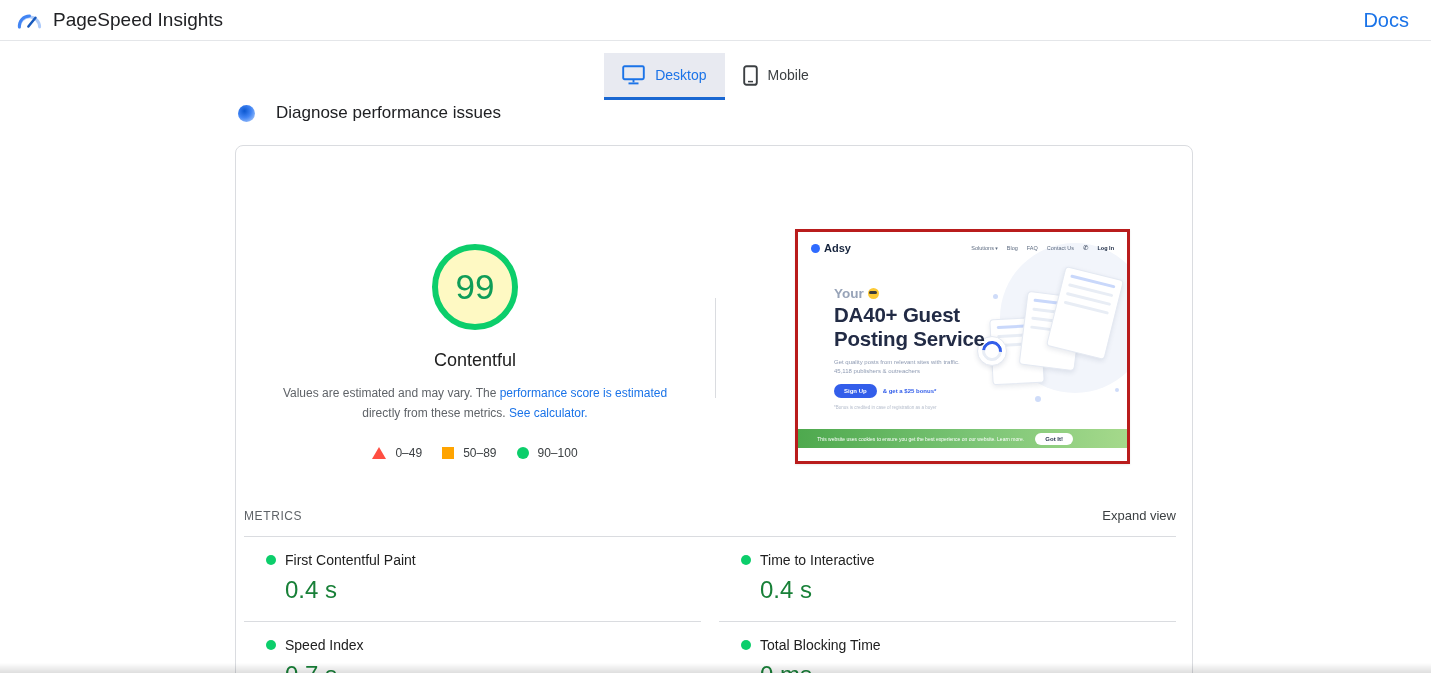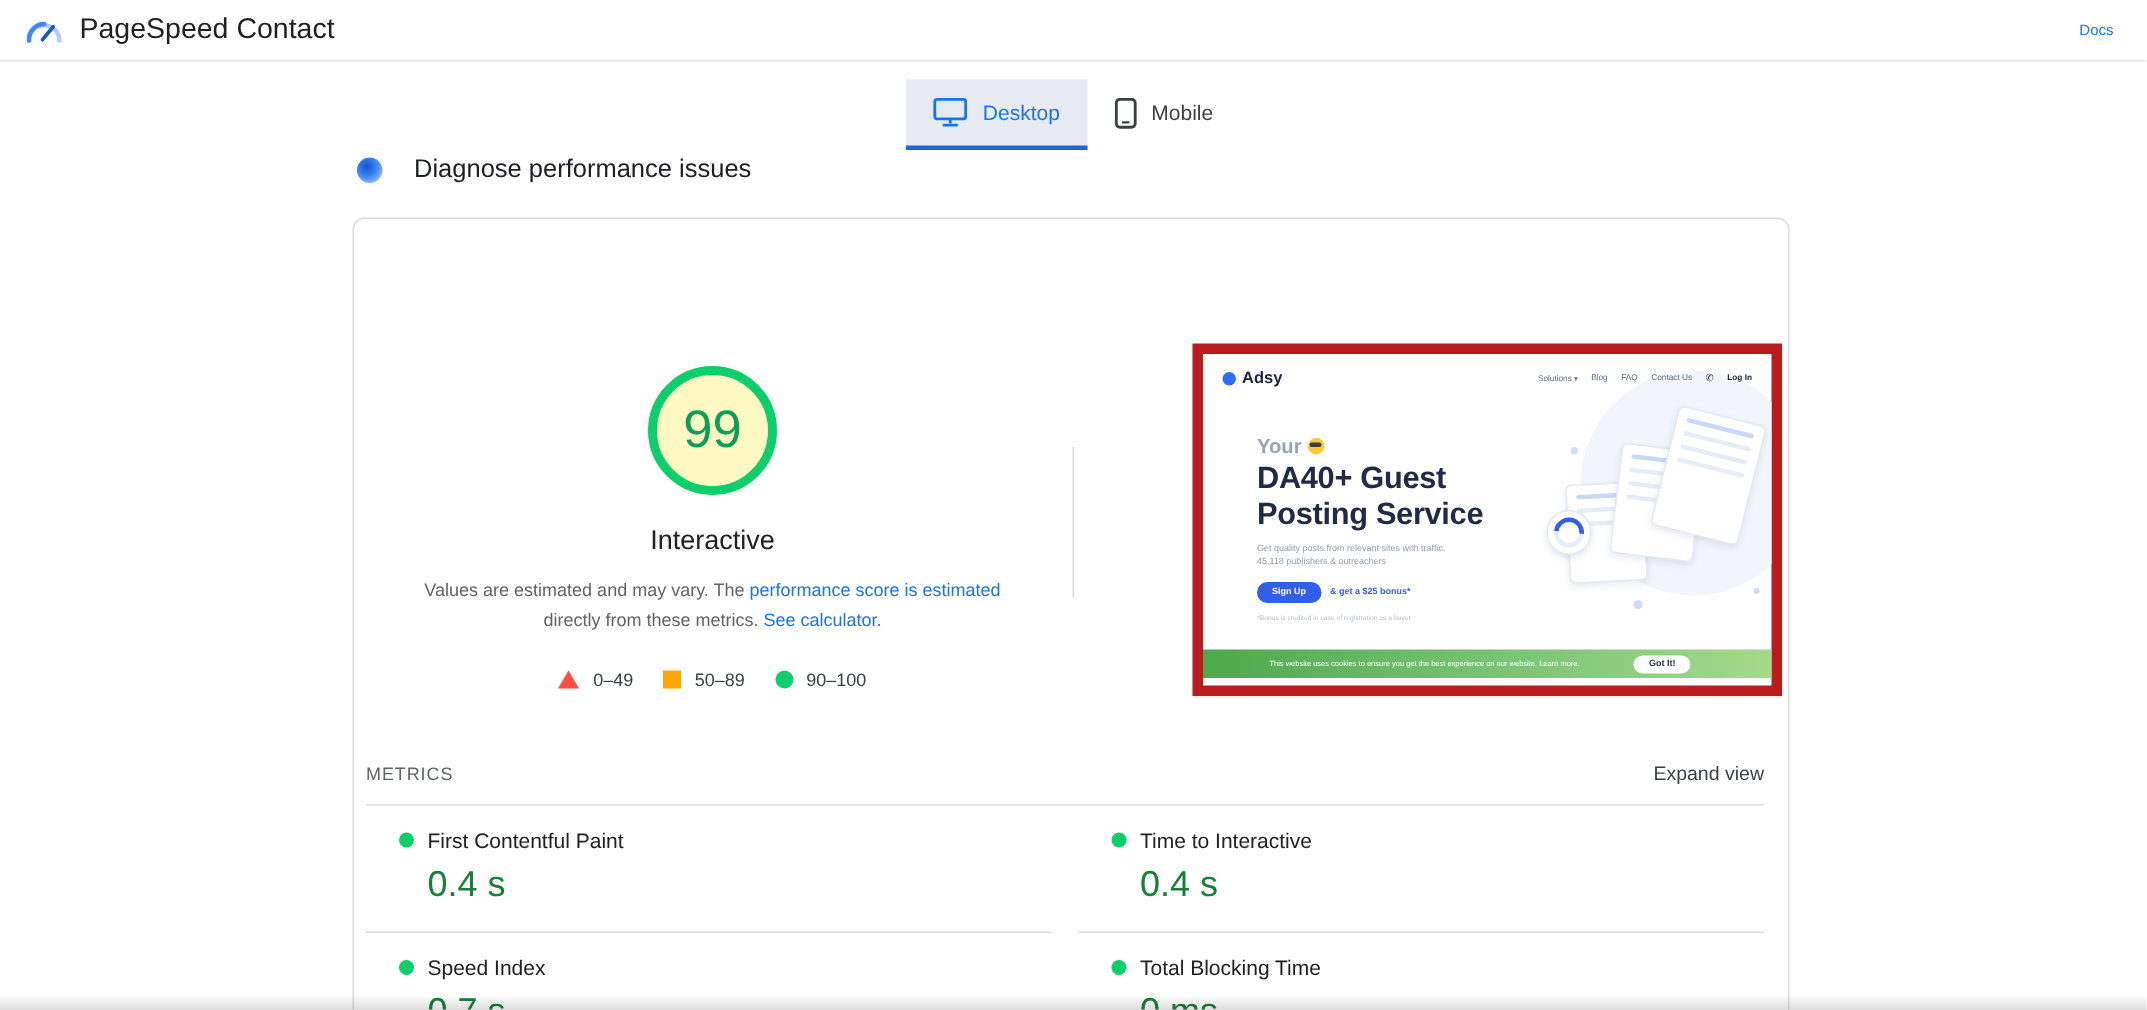--- a/index.html
+++ b/index.html
@@ -7,21 +7,21 @@
     width:1431px; height:673px; overflow:hidden;
     background:#ffffff;
     font-family:"Liberation Sans", sans-serif;
     color:#202124;
   }
 
   
   .header { height:41px; display:flex; align-items:center; padding:0 22px 0 14px; border-bottom:1px solid #e4e6e9; background:#fff; }
   .logo { width:27px; height:27px; margin:0 10px 0 2px; display:flex; align-items:center; }
   .app-title { font-size:19px; color:#202124; }
-  .docs-link { margin-left:auto; color:#1a73e8; font-size:10px; font-weight:500; text-decoration:none; cursor:pointer; }
+  .docs-link { margin-left:auto; color:#1a73e8; font-size:20px; font-weight:500; text-decoration:none; cursor:pointer; }
 
   
   .tabs { display:flex; justify-content:center; margin-top:12px; }
   .tab { height:47px; display:flex; align-items:center; gap:10px; padding:0 18px; font-size:14px; font-weight:500; color:#3c4043; cursor:pointer; border-bottom:3px solid transparent; }
   .tab.active { background:#e8eaf1; color:#1a73e8; border-bottom-color:#1967d2; }
   .tab svg { display:block; }
 
   
   .section-row { display:flex; align-items:center; gap:21px; margin:2px 0 0 238px; height:22px; }
   .sphere { width:17px; height:17px; border-radius:50%; flex:none;
@@ -39,21 +39,21 @@
   .disclaimer { margin-top:12px; width:412px; text-align:center; font-size:12px; line-height:1.7; color:#5f6368; }
   .disclaimer .link { color:#1a73e8; cursor:pointer; }
   .legend { margin-top:22px; display:flex; align-items:center; gap:20px; }
   .legend-item { display:flex; align-items:center; gap:9px; font-size:12px; color:#3c4043; }
   .shape-fail { width:0; height:0; border-left:7px solid transparent; border-right:7px solid transparent; border-bottom:12px solid #ff4e42; }
   .shape-average { width:12px; height:12px; background:#ffa400; }
   .shape-pass { width:12px; height:12px; border-radius:50%; background:#0cce6b; }
   .v-divider { position:absolute; left:479px; top:152px; width:1px; height:100px; background:#dadce0; }
 
   
-  .thumb { position:absolute; left:559px; top:83px; width:393px; height:235px; border:7px solid #b91c1c; background:#fff; box-shadow:0 1px 2px rgba(0,0,0,0.08); overflow:hidden; }
+  .thumb { position:absolute; left:559px; top:83px; width:335px; height:235px; border:3px solid #b91c1c; background:#fff; box-shadow:0 1px 2px rgba(0,0,0,0.08); overflow:hidden; }
   .pv-top { height:32px; display:flex; align-items:center; padding:0 13px; position:relative; z-index:2; }
   .pv-brand { display:flex; align-items:center; gap:4px; font-size:11px; font-weight:700; color:#16243d; }
   .pv-brand-dot { width:9px; height:9px; border-radius:50%; background:#2f6bff; }
   .pv-nav { margin-left:auto; display:flex; align-items:center; gap:9px; font-size:5.5px; color:#5d6b80; }
   .has-caret::after { content:" ▾"; font-size:5px; }
   .pv-phone::before { content:"✆"; font-size:6.5px; color:#16243d; }
   .pv-login { font-weight:700; color:#16243d; }
   .pv-hero { position:relative; height:184px; }
   .pv-left { position:absolute; left:36px; top:22px; width:160px; z-index:2; }
   .pv-intro { display:flex; align-items:center; gap:4px; font-size:13.5px; font-weight:700; color:#97a3b8; }
@@ -98,21 +98,21 @@
 <body>
 
 <header class="header">
   <span class="logo">
     <svg viewBox="0 0 24 24" width="27" height="27">
       <path d="M3 17.8 A9 9 0 0 1 21 17.8" fill="none" stroke="#aecbfa" stroke-width="2.6" stroke-linecap="round"></path>
       <path d="M3 17.8 A9 9 0 0 1 12 8" fill="none" stroke="#4285f4" stroke-width="2.6" stroke-linecap="round"></path>
       <path d="M11 17.3 L17.3 9.6" stroke="#185abc" stroke-width="2.2" stroke-linecap="round"></path>
     </svg>
   </span>
-  <span class="app-title">PageSpeed Contact</span>
+  <span class="app-title">PageSpeed Insights</span>
   <a class="docs-link">Docs</a>
 </header>
 
 <nav class="tabs">
   <div class="tab active">
     <span>
       <svg width="23" height="20" viewBox="0 0 23 20">
         <rect x="1.2" y="1.2" width="20.6" height="13" rx="1.4" fill="none" stroke="#1a73e8" stroke-width="1.9"></rect>
         <line x1="11.5" y1="14.5" x2="11.5" y2="17.4" stroke="#1a73e8" stroke-width="1.9"></line>
         <line x1="6.5" y1="18.4" x2="16.5" y2="18.4" stroke="#1a73e8" stroke-width="1.9"></line>
@@ -136,21 +136,21 @@
   <span class="section-title">Diagnose performance issues</span>
 </div>
 
 <main class="card">
   <div class="card-top">
 
     <div class="score-col">
       <div class="gauge">
         <span class="gauge-value">99</span>
       </div>
-      <div class="perf-label">Interactive</div>
+      <div class="perf-label">Contentful</div>
       <p class="disclaimer"><span>Values are estimated and may vary. The </span><span class="link">performance score is estimated</span><span> directly from these metrics. </span><span class="link">See calculator.</span></p>
       <div class="legend">
         <div class="legend-item">
           <span class="shape-fail"></span>
           <span>0–49</span>
         </div>
         <div class="legend-item">
           <span class="shape-average"></span>
           <span>50–89</span>
         </div>

